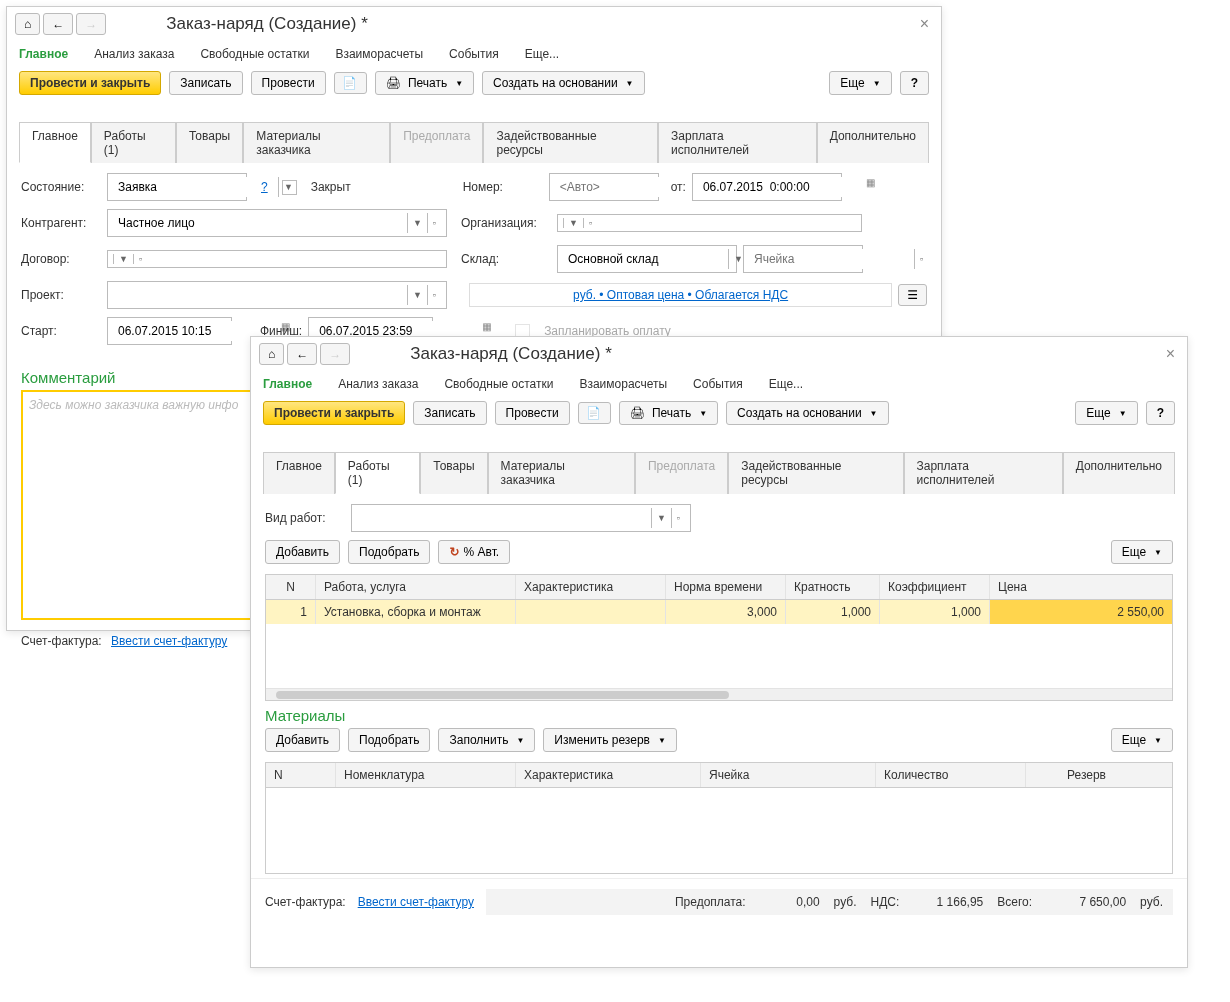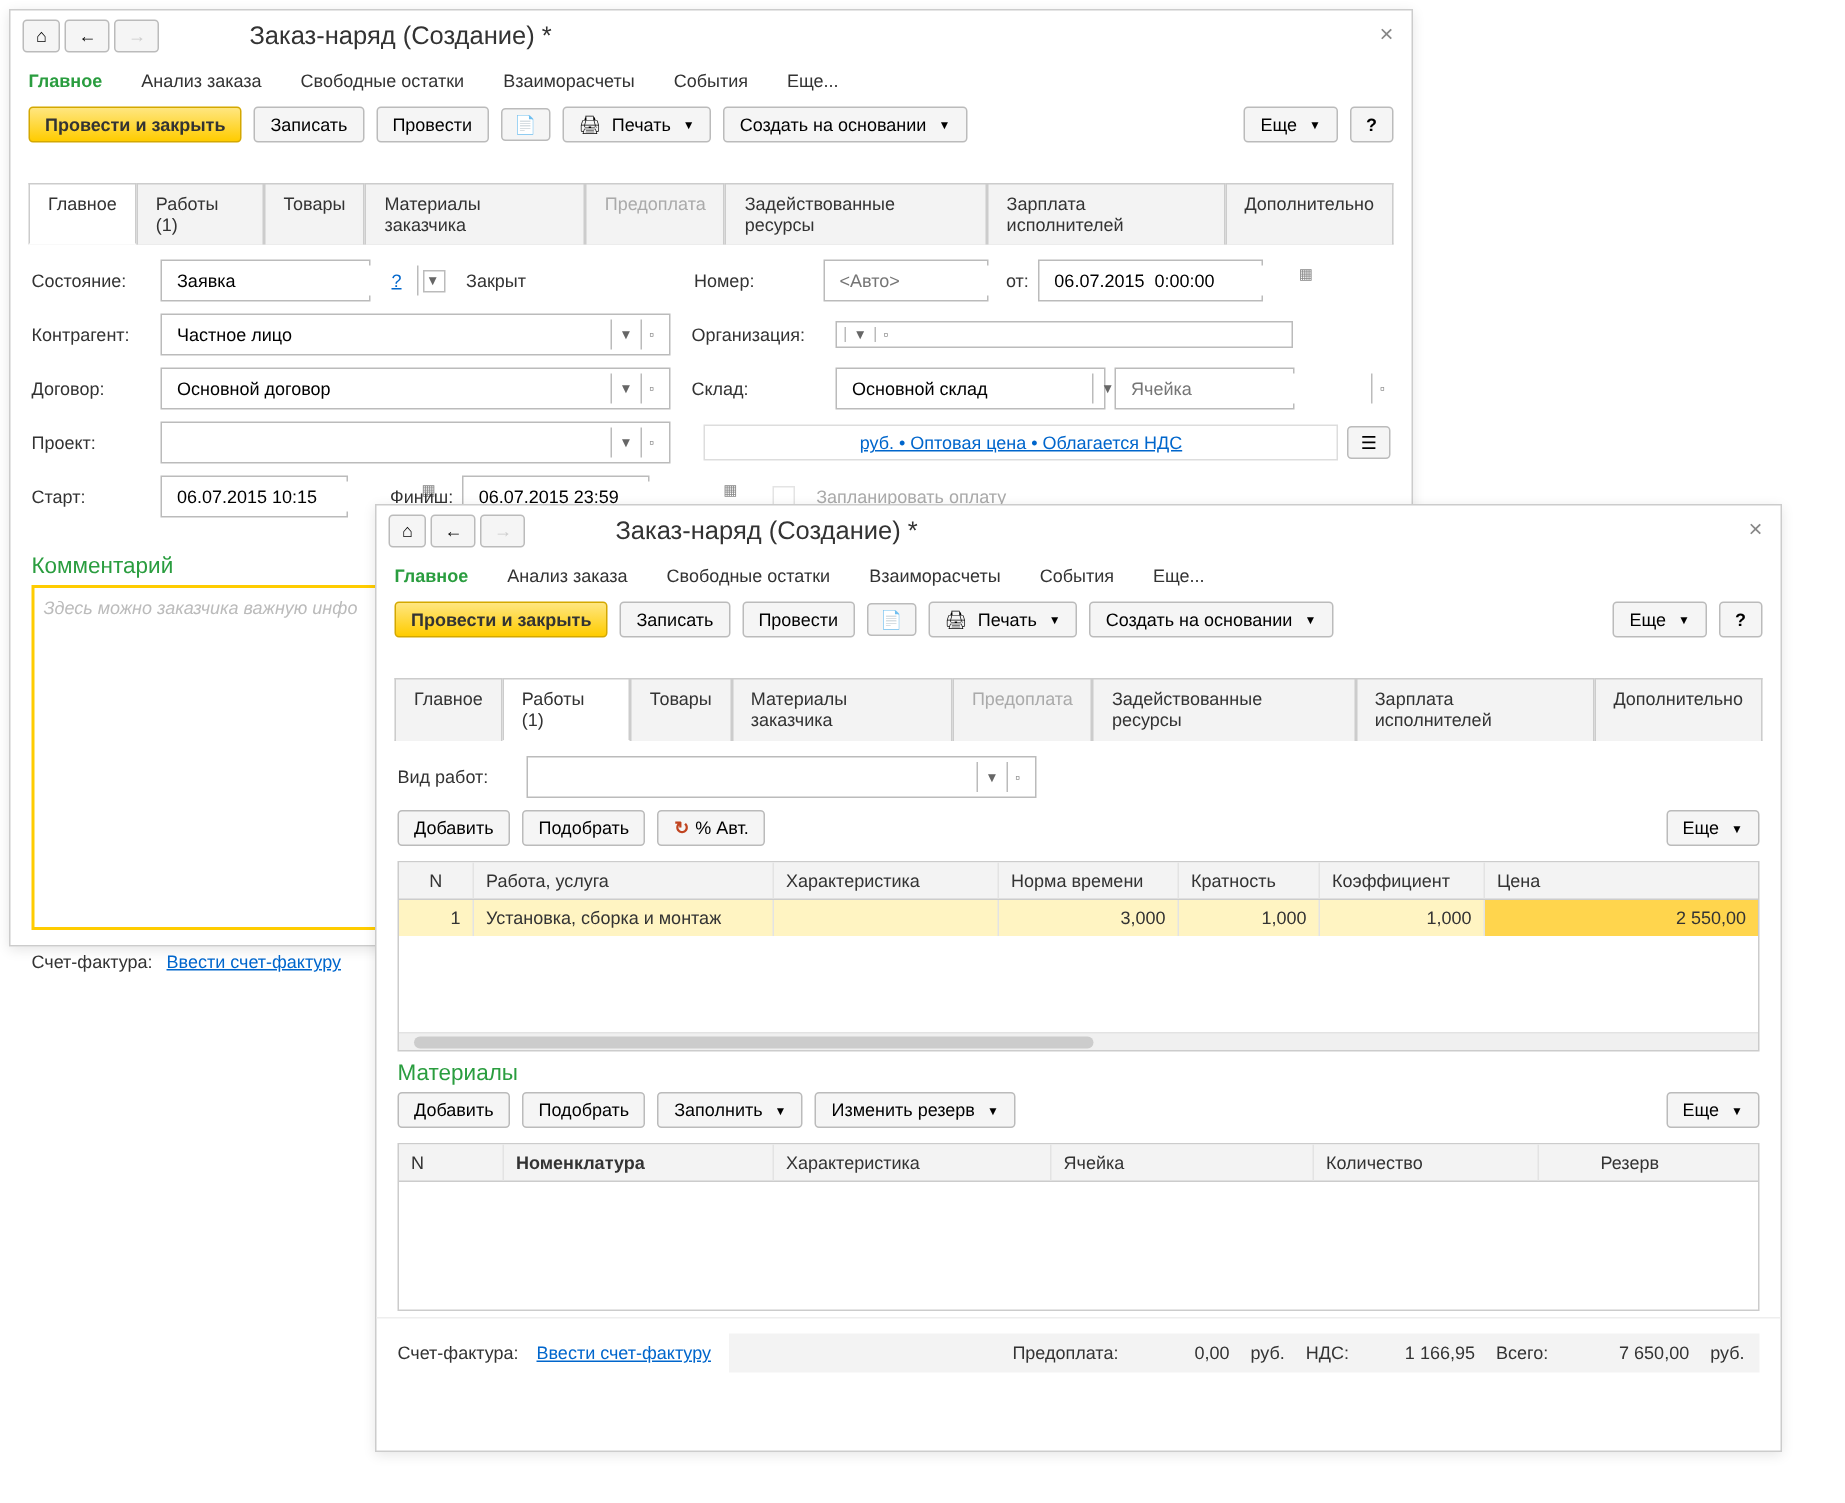--- a/index.html
+++ b/index.html
@@ -186,21 +186,21 @@
 
     .col1 { width: 50px; }
     .col2 { width: 200px; }
     .col3 { width: 150px; }
     .col4 { width: 120px; }
     .col5 { width: 94px; }
     .col6 { width: 110px; }
     .col7 { width: 100px; flex:1; border-right:0 !important; }
 
     .m1 { width: 70px; }
-    .m2 { width: 180px; font-weight: bold; }
+    .m2 { width: 180px; }
     .m3 { width: 185px; }
     .m4 { width: 175px; }
     .m5 { width: 150px; }
     .m6 { flex: 1; border-right:0 !important;margin-left:33px;}
     .printer::before { content: "🖨"; font-size: 12px; margin-right: 3px;}
     .helper-icon { font-weight: bold; }
 
     .cal-icon { font-size: 10px; color: #888; padding: 0 3px; cursor: pointer; }
     .placeholder { color: #bbb; }
   </style>
@@ -282,21 +282,20 @@
       <span class="label-wide" style="margin-left:8px">Организация:</span>
       <div class="combo" style="width:305px">
         <span class="dd">▼</span>
         <span class="open">▫</span>
       </div>
     </div>
 
     <div class="form-row">
       <span class="label">Договор:</span>
       <div class="combo" style="width:340px">
-        <input type="text" value="Основной договор" style="">
         <span class="dd">▼</span>
         <span class="open">▫</span>
       </div>
       <span class="label-wide" style="margin-left:8px">Склад:</span>
       <div class="combo" style="width:180px">
         <input type="text" value="Основной склад" style="">
         <span class="dd">▼</span>
         <span class="open">▫</span>
       </div>
       <div class="combo" style="width:120px">

